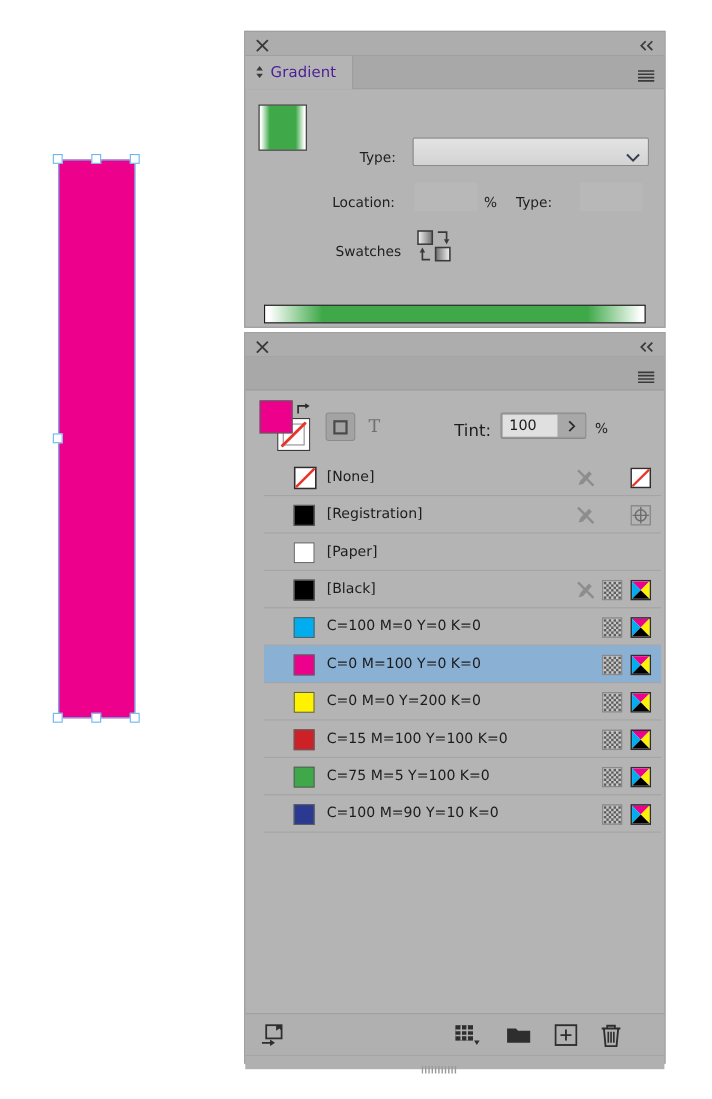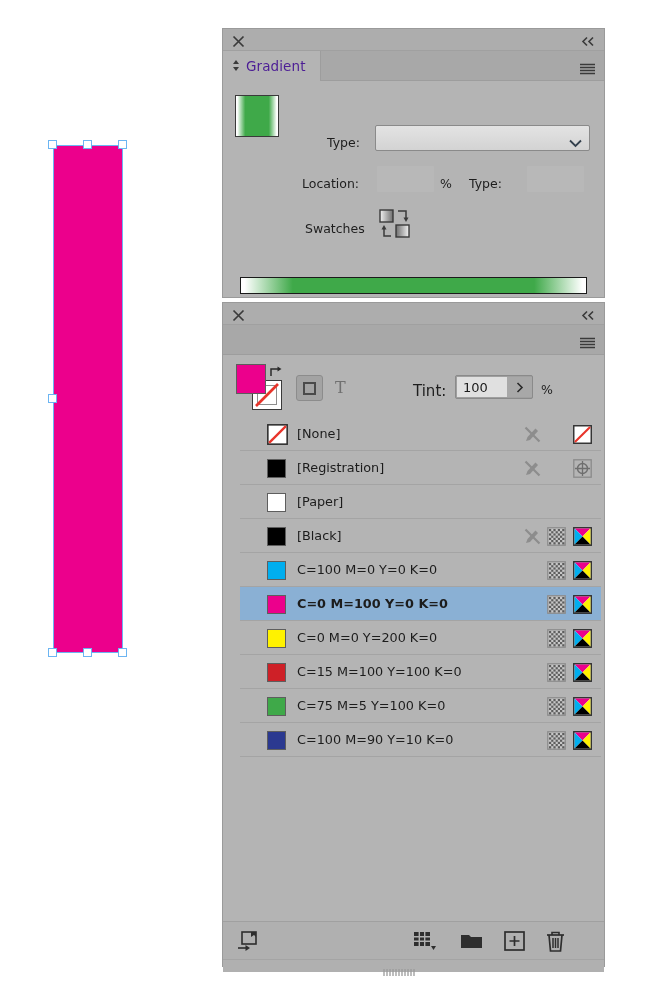--- a/index.html
+++ b/index.html
@@ -196,21 +196,21 @@
     position: absolute; left: 27px; top: 8px;
     width: 19px; height: 19px;
     border: 1px solid #5e5e5e;
   }
   .swatch-name {
     position: absolute; left: 57px;
     font-size: 12.8px;
     color: #1c1c1c;
     white-space: nowrap;
   }
-  .swatch-row.selected .swatch-name { font-weight: bold; }
+  .swatch-row.selected .swatch-name { font-weight: normal; }
   .row-icon { position: absolute; top: 8px; }
 
   
   .panel-footer {
     position: absolute;
     height: 38px;
     background: #b0b0b0;
     border-top: 1px solid #a0a0a0;
   }
   .foot-icon { position: absolute; top: 9px; }

